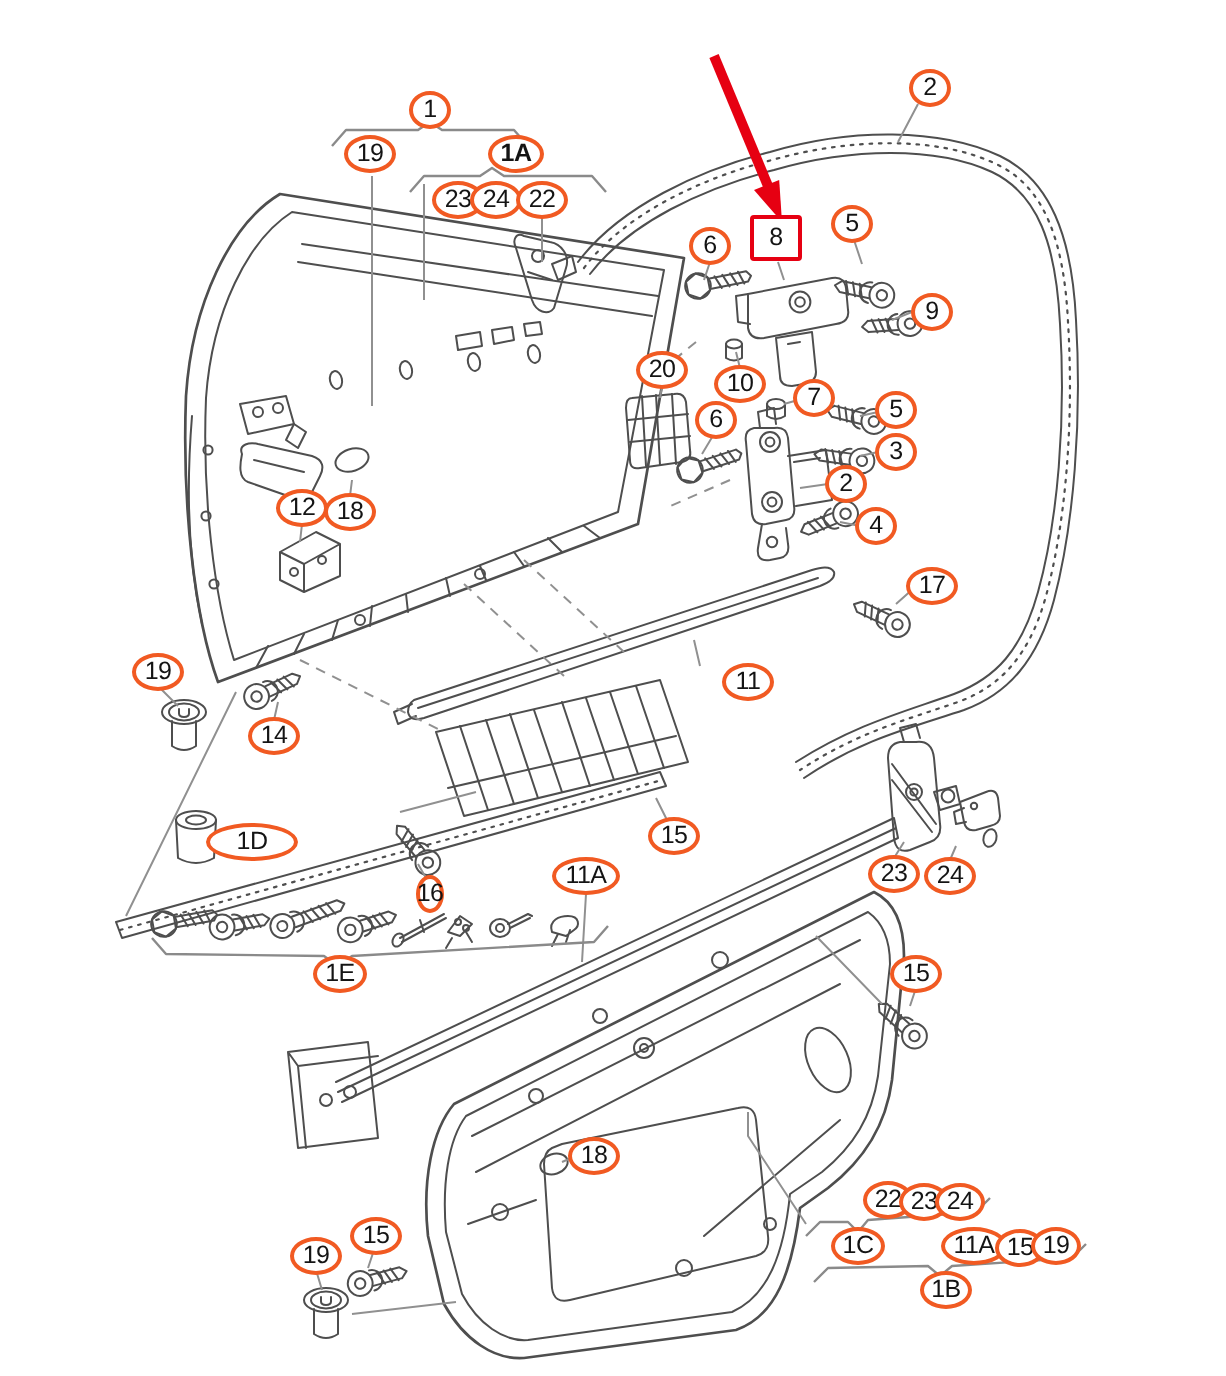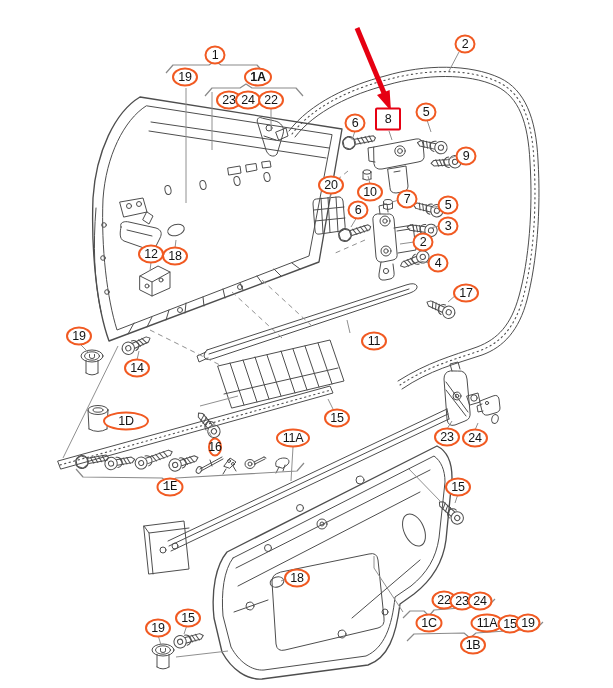--- a/index.html
+++ b/index.html
@@ -290,21 +290,21 @@
       <div class="callout" style="left: 466px; top: 293px; width: 26px;">17</div>
       <div class="callout" style="left: 151px; top: 254px; width: 26px;">12</div>
       <div class="callout" style="left: 175px; top: 256px; width: 26px;">18</div>
       <div class="callout" style="left: 350px; top: 341px; width: 26px; margin-left: 24px;">11</div>
       <div class="callout" style="left: 79px; top: 336px; width: 26px;">19</div>
       <div class="callout" style="left: 137px; top: 368px; width: 26px; text-align: right;">14</div>
       <div class="callout" style="left: 126px; top: 421px; width: 46px;">1D</div>
       <div class="callout" style="left: 337px; top: 418px; width: 26px;">15</div>
       <div class="callout" style="left: 215px; top: 447px; width: 14px;">16</div>
       <div class="callout" style="left: 293px; top: 438px; width: 34px;">11A</div>
-      <div class="callout" style="left: 170px; top: 487px; width: 27px; font-family: Liberation Mono, monospace;">1E</div>
+      <div class="callout" style="left: 170px; top: 487px; width: 27px;">1E</div>
       <div class="callout" style="left: 447px; top: 437px; width: 26px;">23</div>
       <div class="callout" style="left: 475px; top: 438px; width: 26px;">24</div>
       <div class="callout" style="left: 458px; top: 487px; width: 26px;">15</div>
       <div class="callout" style="left: 297px; top: 578px; width: 26px;">18</div>
       <div class="callout" style="left: 188px; top: 618px; width: 26px;">15</div>
       <div class="callout" style="left: 158px; top: 628px; width: 26px;">19</div>
       <div class="callout" style="left: 444px; top: 600px; width: 25px;">22</div>
       <div class="callout" style="left: 462px; top: 601px; width: 25px;">23</div>
       <div class="callout" style="left: 480px; top: 601px; width: 25px;">24</div>
       <div class="callout" style="left: 429px; top: 623px; width: 27px;">1C</div>

